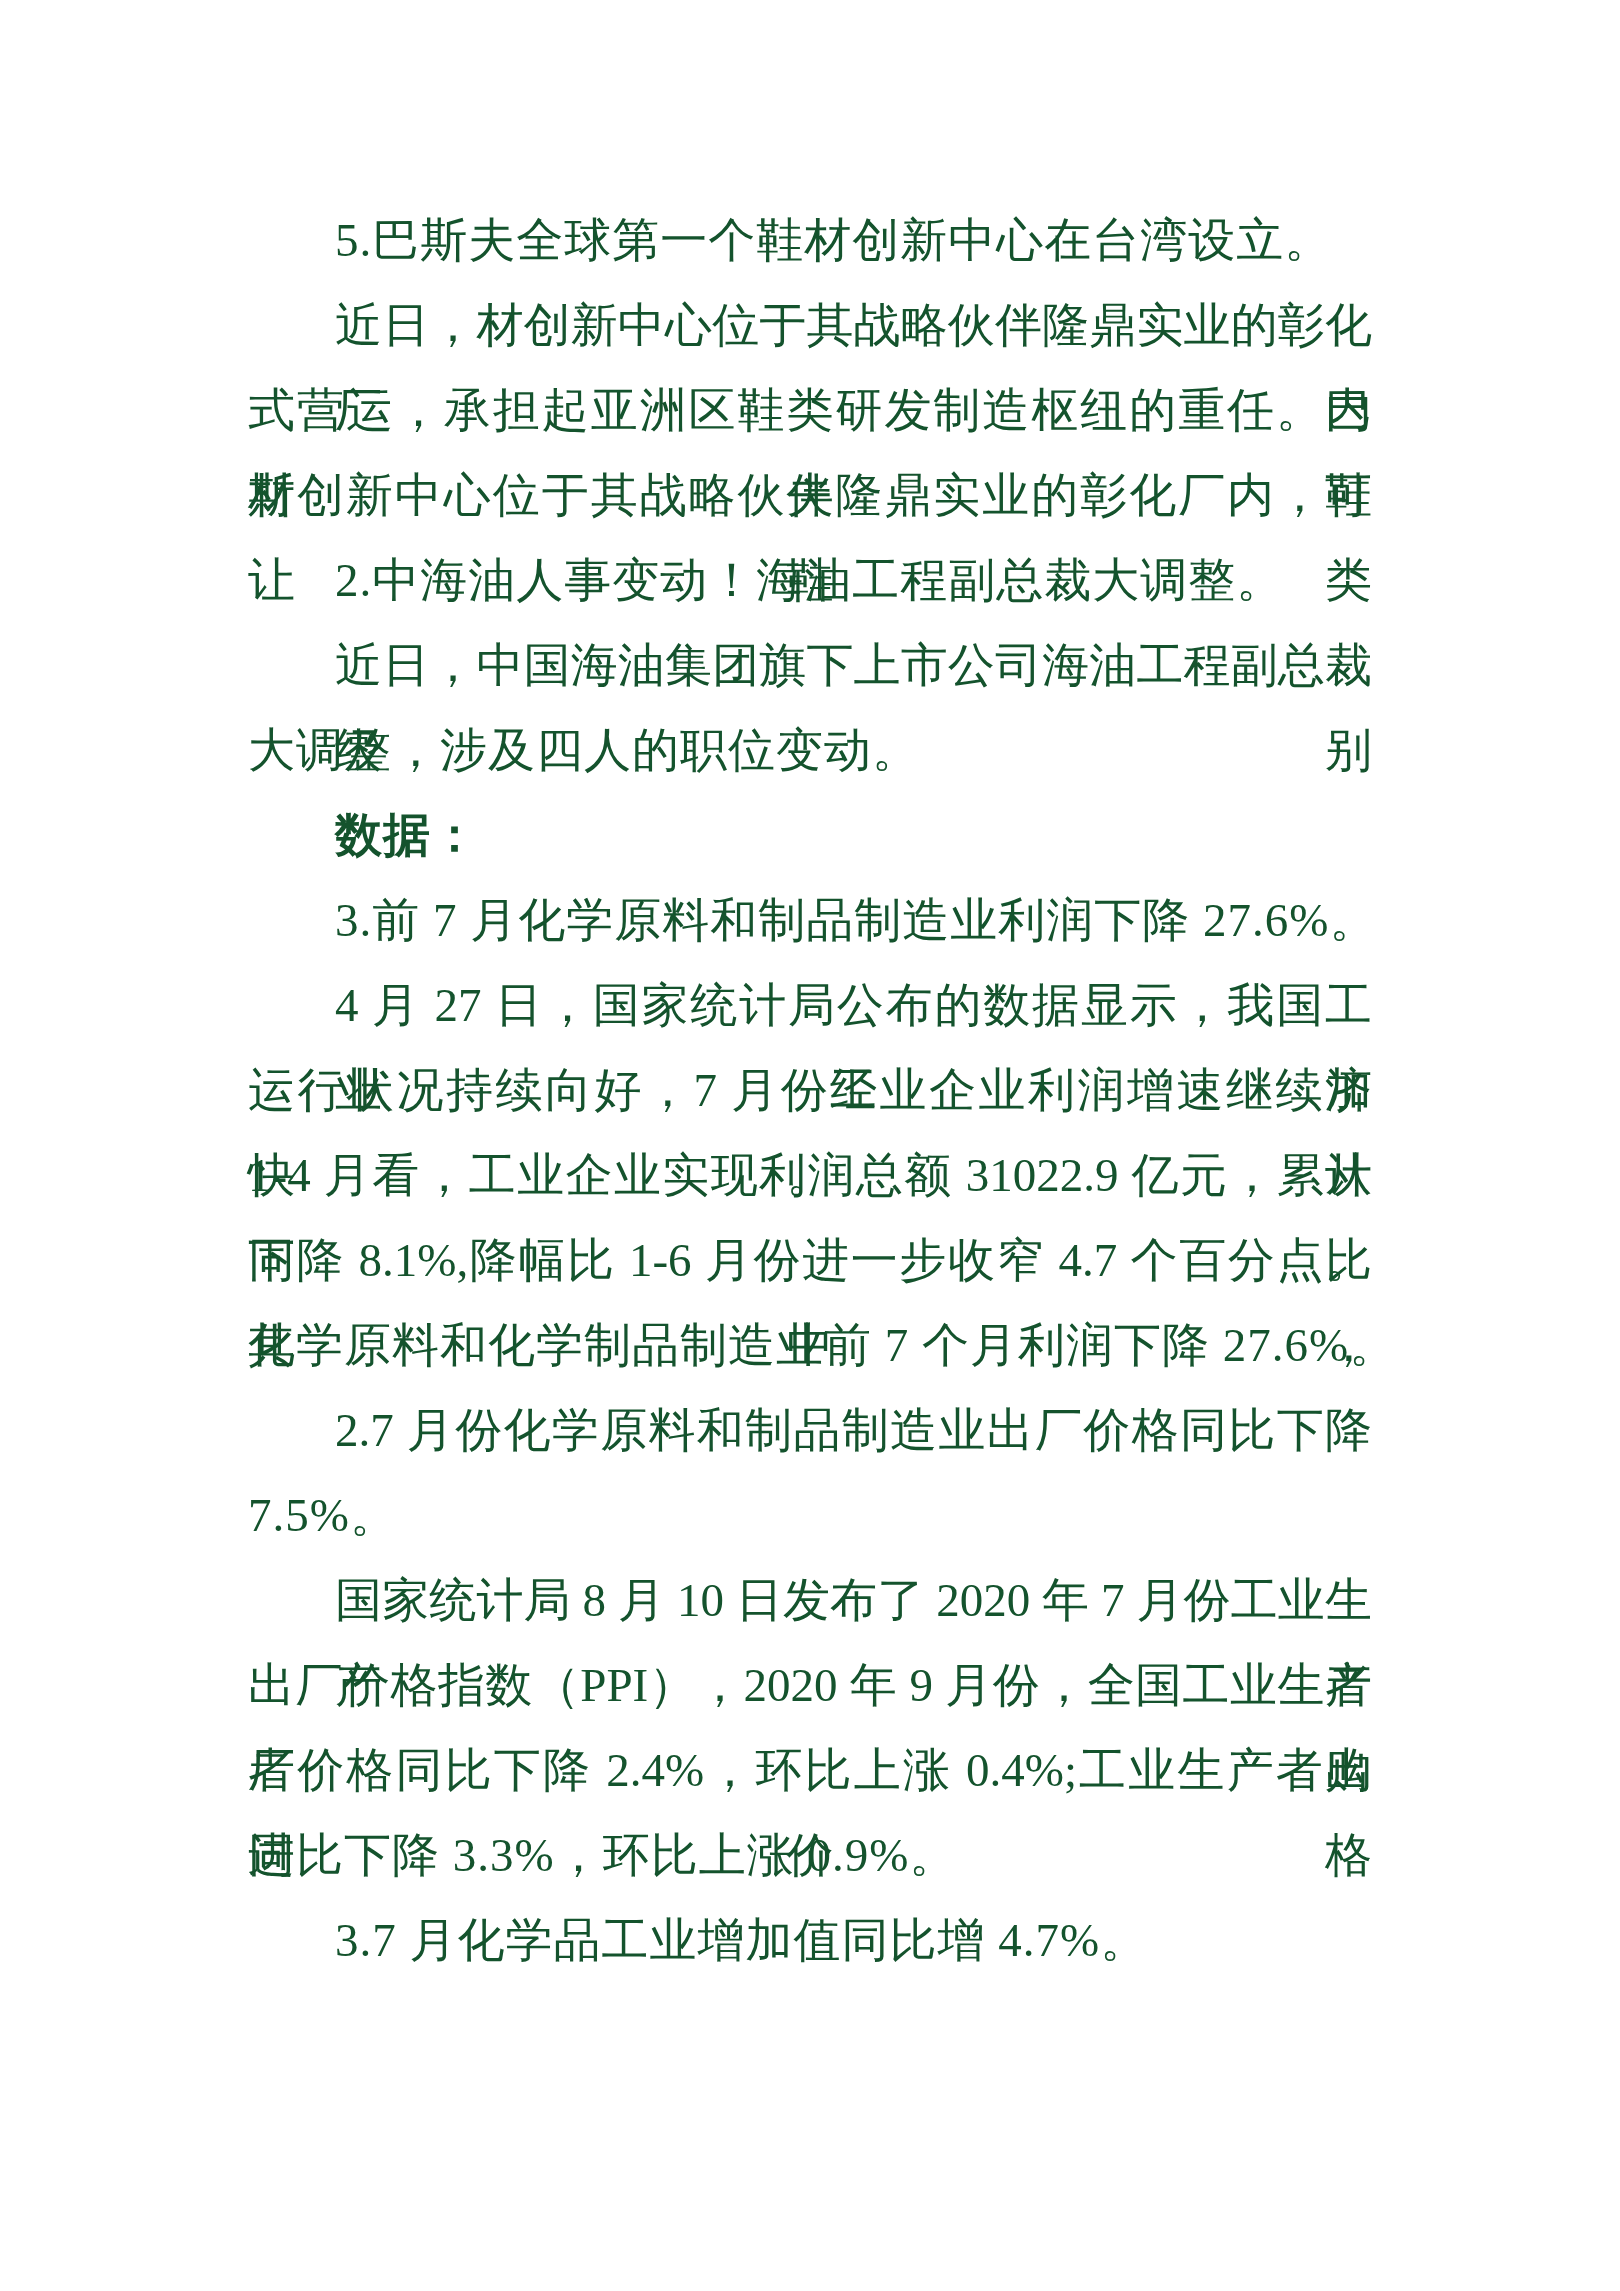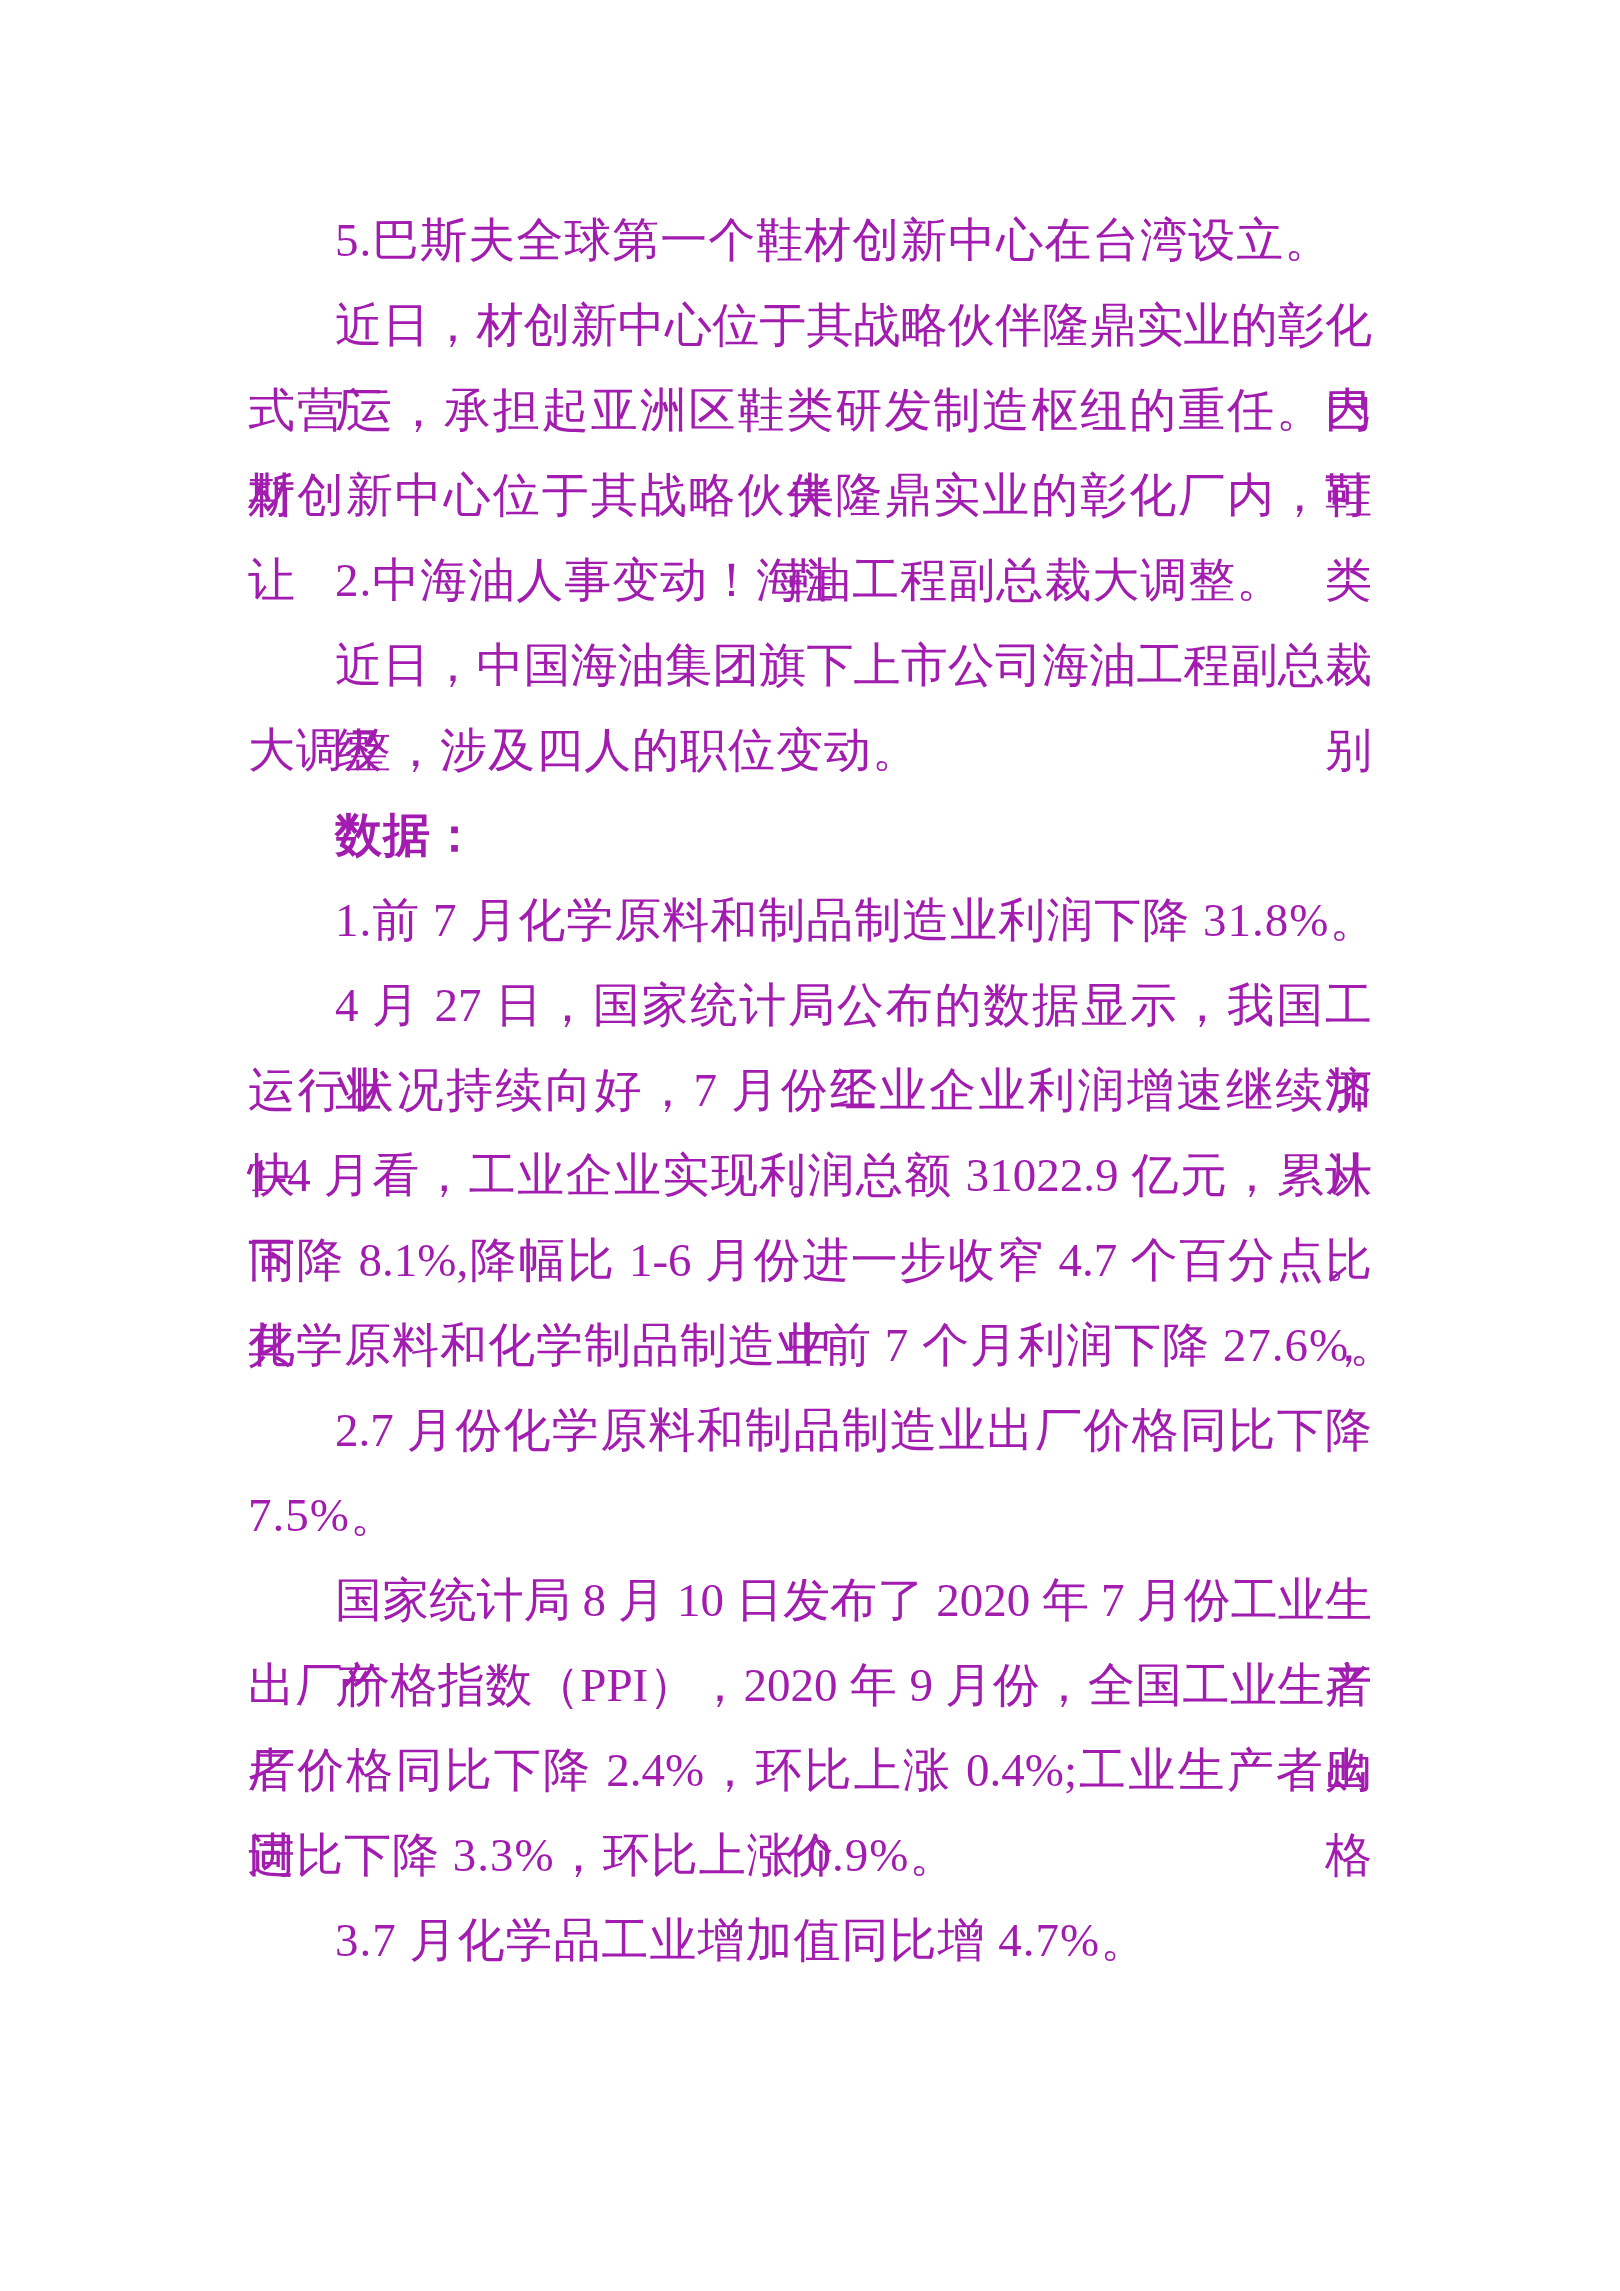--- a/index.html
+++ b/index.html
@@ -39,42 +39,42 @@
   .text-line.indent {
     padding-left: 87px;
   }
   .text-line.bold {
     font-weight: bold;
   }
 </style>
 </head>
 <body>
 
-<div class="page" style="background: rgb(255, 255, 255); color: #a21caf;">
+<div class="page" style="background: rgb(255, 255, 255); color: #14532d;">
   <div class="content">
       <div>
         <div class="text-line indent">5.巴斯夫全球第一个鞋材创新中心在台湾设立。</div>
       </div>
       <div>
         <div class="text-line just indent">近日，材创新中心位于其战略伙伴隆鼎实业的彰化厂内</div>
         <div class="text-line just">式营运，承担起亚洲区鞋类研发制造枢纽的重任。巴斯夫鞋</div>
         <div class="text-line just">材创新中心位于其战略伙伴隆鼎实业的彰化厂内，可让鞋类</div>
       </div>
       <div>
         <div class="text-line indent">2.中海油人事变动！海油工程副总裁大调整。</div>
       </div>
       <div>
         <div class="text-line just indent">近日，中国海油集团旗下上市公司海油工程副总裁级别</div>
         <div class="text-line">大调整，涉及四人的职位变动。</div>
       </div>
       <div>
         <div class="text-line indent bold">数据：</div>
       </div>
       <div>
-        <div class="text-line indent">1.前 7 月化学原料和制品制造业利润下降 31.8%。</div>
+        <div class="text-line indent">3.前 7 月化学原料和制品制造业利润下降 27.6%。</div>
       </div>
       <div>
         <div class="text-line just indent">4 月 27 日，国家统计局公布的数据显示，我国工业经济</div>
         <div class="text-line just">运行状况持续向好，7 月份工业企业利润增速继续加快。从</div>
         <div class="text-line just">1-4 月看，工业企业实现利润总额 31022.9 亿元，累计同比</div>
         <div class="text-line just">下降 8.1%,降幅比 1-6 月份进一步收窄 4.7 个百分点。其中，</div>
         <div class="text-line">化学原料和化学制品制造业前 7 个月利润下降 27.6%。</div>
       </div>
       <div>
         <div class="text-line just indent">2.7 月份化学原料和制品制造业出厂价格同比下降</div>

